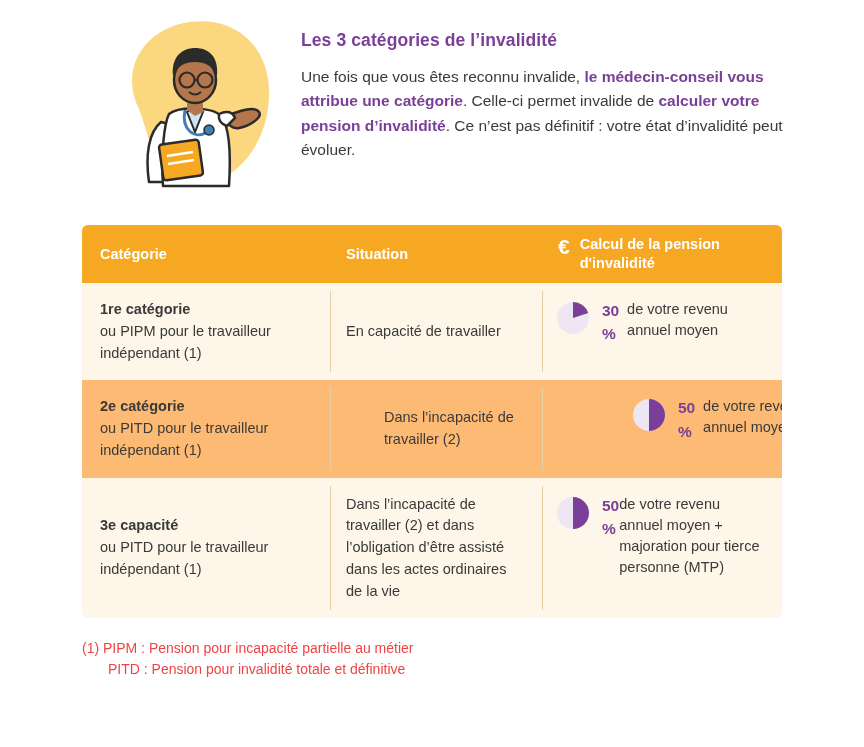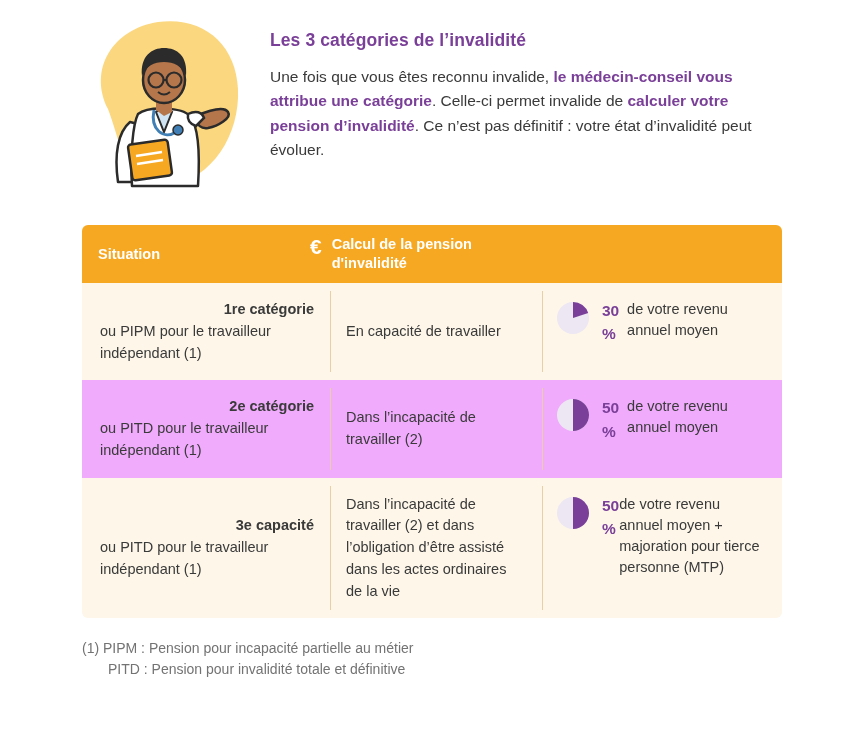--- a/index.html
+++ b/index.html
@@ -18,21 +18,21 @@
   .page {
     position: relative;
     width: 864px;
     height: 747px;
   }
 
   
   .header {
     display: flex;
     align-items: flex-start;
-    padding: 14px 60px 0 78px;
+    padding: 14px 60px 0 109px;
     box-sizing: border-box;
   }
   .illus {
     position: relative;
     width: 170px;
     height: 185px;
     flex: 0 0 170px;
   }
   .illus svg { display: block; }
 
@@ -101,38 +101,37 @@
     color: #ffffff;
   }
   .th-c3-label { line-height: 1.3; }
 
   .trow {
     display: flex;
     align-items: stretch;
     position: relative;
   }
   .trow.odd  { background: #fdf6e9; }
-  .trow.even { background: #f0abfc; }
+  .trow.even { background: #fdba74; gap: 38px; }
 
   .td {
     padding: 16px;
     box-sizing: border-box;
     font-size: 14.5px;
     line-height: 1.5;
     color: #3a3a3a;
     display: flex;
     flex-direction: column;
     justify-content: center;
   }
   .td.c1 { padding-left: 18px; }
 
   .cat-name {
     font-weight: bold;
     display: block;
-    text-align: right;
   }
   .cat-sub { display: block; }
 
   
   .vsep {
     position: absolute;
     top: 8px;
     bottom: 8px;
     width: 1px;
     background: #e7cfa6;
@@ -157,21 +156,21 @@
   .amount-line { font-size: 14.5px; line-height: 1.45; }
 
   
   .notes {
     position: absolute;
     left: 82px;
     top: 638px;
     width: 720px;
     font-size: 14px;
     line-height: 1.5;
-    color: #737373;
+    color: #ef4444;
   }
   .note-block { margin-bottom: 14px; }
   .note-line.indent { padding-left: 26px; }
 </style>
 </head>
 <body>
 
 <div class="page">
 
   <div class="header">
@@ -214,20 +213,21 @@
 
     <div class="header-text">
       <h1 class="header-title">Les 3 catégories de l’invalidité</h1>
       <p class="header-para"><span>Une fois que vous êtes reconnu invalide, </span><span class="hl">le médecin-conseil vous attribue une catégorie</span><span>. Celle-ci permet invalide de </span><span class="hl">calculer votre pension d’invalidité</span><span>. Ce n’est pas définitif : votre état d’invalidité peut évoluer.</span></p>
     </div>
   </div>
 
   <div class="table">
 
     <div class="thead">
+      <div class="th c1">Catégorie</div>
       <div class="th c2">Situation</div>
       <div class="th c3 th-c3">
         <span class="euro">€</span>
         <span class="th-c3-label">Calcul de la pension d'invalidité</span>
       </div>
     </div>
 
     <div class="trow odd">
       <div class="vsep a"></div>
       <div class="vsep b"></div>

